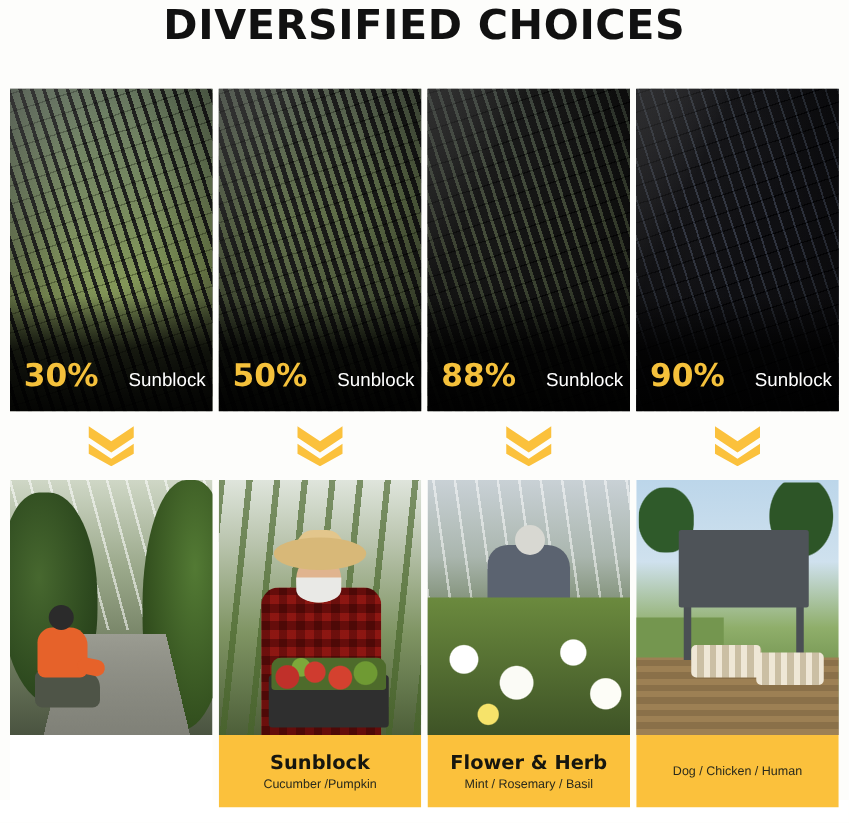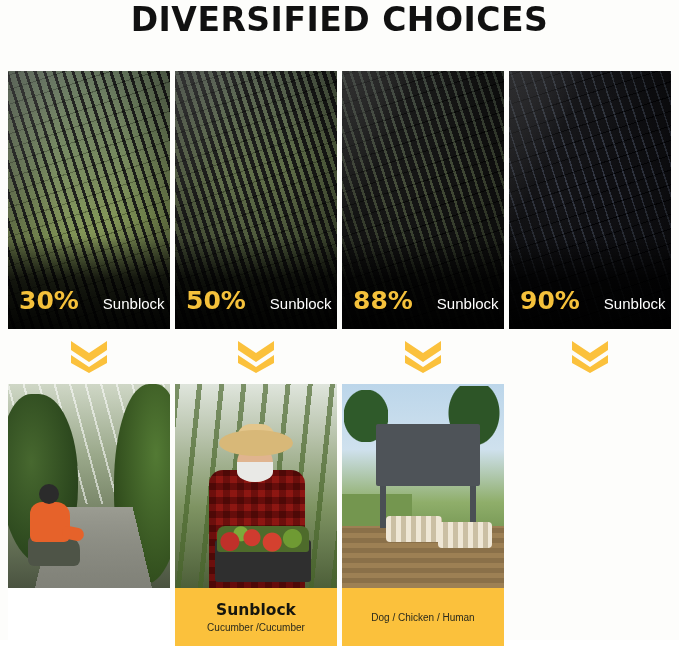--- a/index.html
+++ b/index.html
@@ -390,24 +390,38 @@
           <div class="s2-face"></div>
           <div class="s2-beard"></div>
           <div class="s2-hat-top"></div>
           <div class="s2-hat"></div>
           <div class="s2-crate"></div>
           <div class="s2-veg"></div>
         </div>
       </div>
       <div class="use-caption">
         <div class="use-title">Sunblock</div>
-        <div class="use-sub">Cucumber /Cucumber</div>
-      </div>
-    </div>
-
+        <div class="use-sub">Cucumber /Pumpkin</div>
+      </div>
+    </div>
+
+    <div class="use-cell">
+      <div class="use-photo">
+        <div class="scene3">
+          <div class="s3-frame"></div>
+          <div class="s3-person"></div>
+          <div class="s3-head"></div>
+          <div class="s3-flowers"></div>
+        </div>
+      </div>
+      <div class="use-caption">
+        <div class="use-title">Flower &amp; Herb</div>
+        <div class="use-sub">Mint /  Rosemary /  Basil</div>
+      </div>
+    </div>
 
     <div class="use-cell">
       <div class="use-photo">
         <div class="scene4">
           <div class="s4-palm-l"></div>
           <div class="s4-palm-r"></div>
           <div class="s4-lawn"></div>
           <div class="s4-deck"></div>
           <div class="s4-post1"></div>
           <div class="s4-post2"></div>

